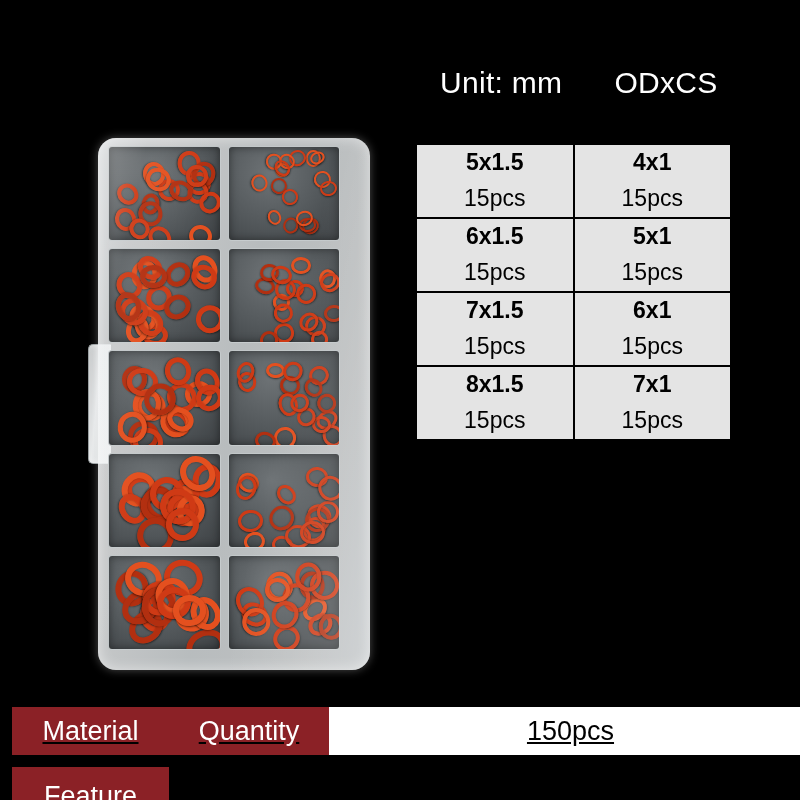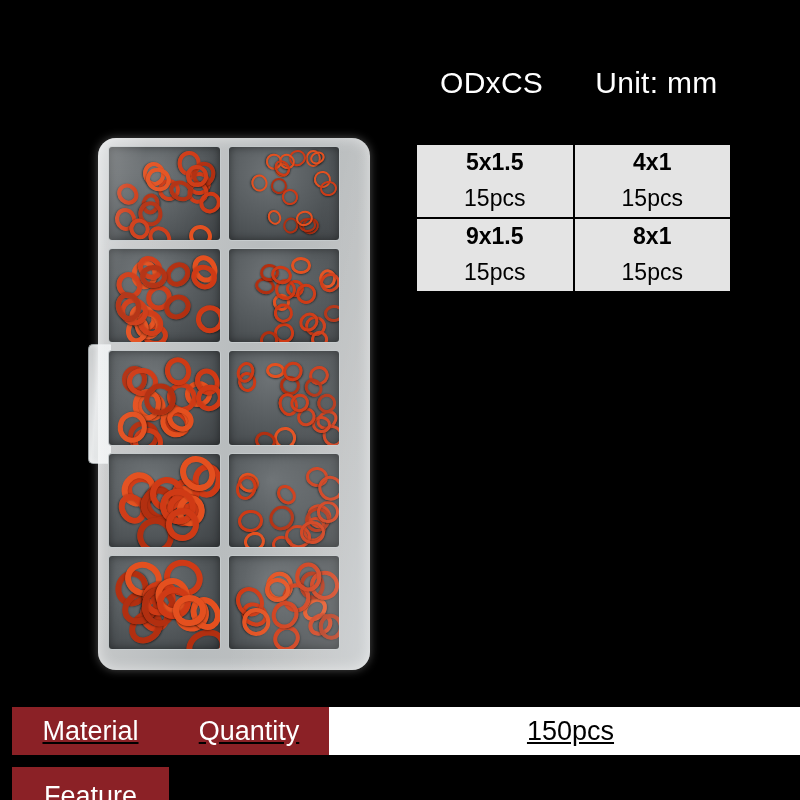--- a/index.html
+++ b/index.html
@@ -174,22 +174,22 @@
   #info-row-1 .val-material { width: 241px; }
   #info-row-1 .lbl-quantity { width: 160px; }
   #info-row-1 .val-quantity { flex: 1; }
   #info-row-2 .lbl-feature  { width: 157px; }
   #info-row-2 .val-feature  { flex: 1; }
 </style>
 </head>
 <body>
 
 <div id="header">
+  <span>Unit: mm</span>
   <span>ODxCS</span>
-  <span>Unit: mm</span>
 </div>
 
 <div id="product-photo">
   <div class="latch"></div>
   <div class="box-shell"></div>
   <div class="box-inner" id="box-inner">
       <div class="cell">
         <div class="ring dark" style="width: 12.9422px; height: 9.91774px; border-width: 4.5px; left: 31.4376px; top: 47.6931px; transform: rotate(-79.4396deg);"></div>
         <div class="ring" style="width: 15.9765px; height: 12.5735px; border-width: 4.5px; left: 39.1837px; top: 79.8857px; transform: rotate(42.4343deg);"></div>
         <div class="ring lit" style="width: 14.7016px; height: 14.2411px; border-width: 4.5px; left: 80.3816px; top: 77.7657px; transform: rotate(27.6763deg);"></div>
@@ -378,25 +378,45 @@
           <span class="size">5x1.5</span>
           <span class="qty">15pcs</span>
         </td>
         <td>
           <span class="size">4x1</span>
           <span class="qty">15pcs</span>
         </td>
       </tr>
       <tr>
         <td>
-          <span class="size">9x1.5</span>
-          <span class="qty">15pcs</span>
-        </td>
-        <td>
-          <span class="size">8x1</span>
+          <span class="size">6x1.5</span>
+          <span class="qty">15pcs</span>
+        </td>
+        <td>
+          <span class="size">5x1</span>
+          <span class="qty">15pcs</span>
+        </td>
+      </tr>
+      <tr>
+        <td>
+          <span class="size">7x1.5</span>
+          <span class="qty">15pcs</span>
+        </td>
+        <td>
+          <span class="size">6x1</span>
+          <span class="qty">15pcs</span>
+        </td>
+      </tr>
+      <tr>
+        <td>
+          <span class="size">8x1.5</span>
+          <span class="qty">15pcs</span>
+        </td>
+        <td>
+          <span class="size">7x1</span>
           <span class="qty">15pcs</span>
         </td>
       </tr>
     </tbody>
 </table>
 
 <div class="info-row" id="info-row-1">
   <div class="info-label lbl-material">Material</div>
   <div class="info-label lbl-quantity">Quantity</div>
   <div class="info-value val-quantity">150pcs</div>

